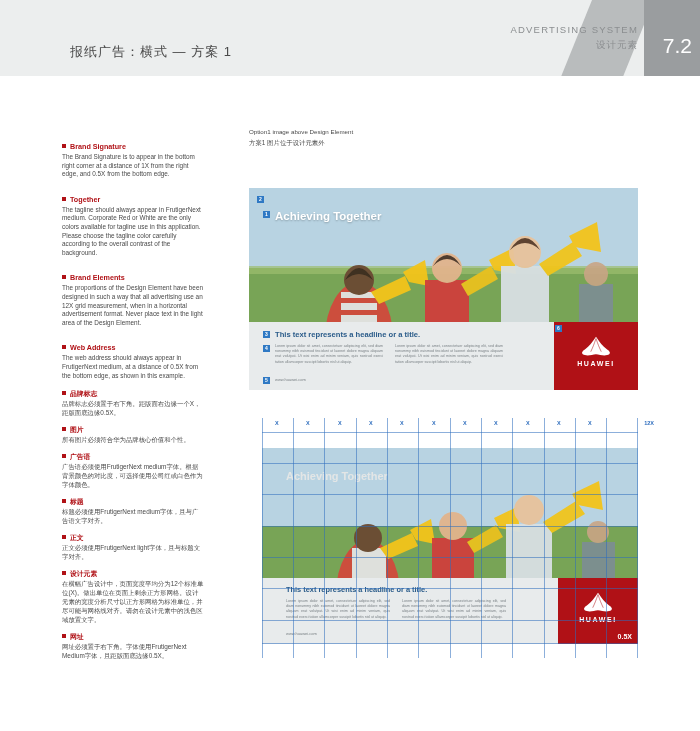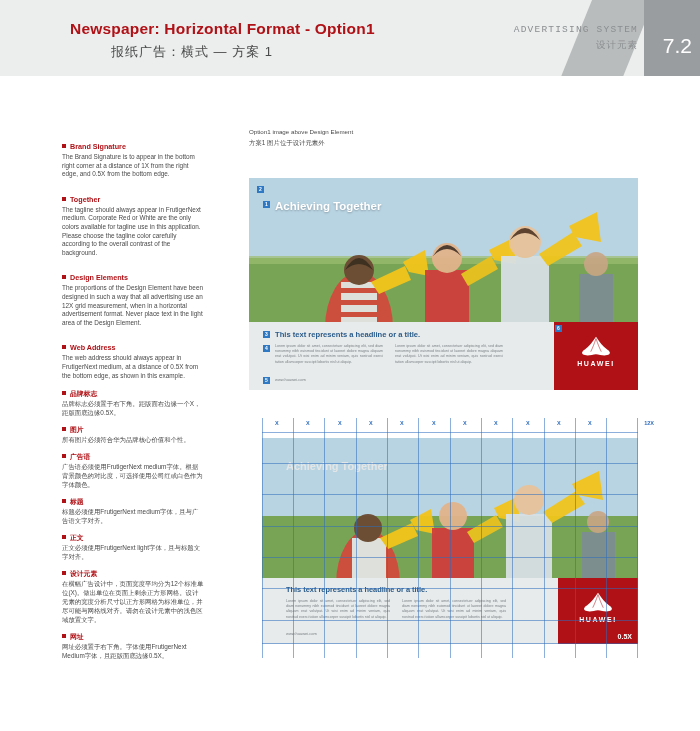--- a/index.html
+++ b/index.html
@@ -27,27 +27,26 @@
     position:absolute;right:0;top:0;width:56px;height:76px;
     background:#9a9d9f;
   }
   .header-title{
     position:absolute;left:70px;top:20px;
     font-size:15.5px;font-weight:bold;color:#b01116;
     letter-spacing:.2px;
   }
   .header-subtitle{
     position:absolute;left:70px;top:43px;
-    font-size:13px;color:#4a4a4a;letter-spacing:1px;margin-left:41px;
+    font-size:13px;color:#4a4a4a;letter-spacing:1px;
   }
   .header-right-en{
     position:absolute;right:62px;top:24px;
     font-size:9.5px;color:#8b8e90;letter-spacing:1.2px;
     text-align:left;
-    font-family:Liberation Mono, monospace;
   }
   .header-right-cn{
     position:absolute;right:62px;top:39px;
     font-size:9.5px;color:#8b8e90;letter-spacing:1px;
     text-align:right;
   }
   .header-page{
     position:absolute;right:8px;top:34px;
     font-size:21px;color:#ffffff;font-weight:300;
   }
@@ -89,21 +88,21 @@
     position:absolute;left:249px;top:139px;
     font-size:6.4px;color:#4a4a4a;
   }
   
   .ad1{
     position:absolute;left:249px;top:172px;width:389px;height:218px;
     background:#ffffff;
     overflow:hidden;
   }
   .ad-photo{
-    position:absolute;left:0;top:6px;width:389px;height:150px;
+    position:absolute;left:0;top:16px;width:389px;height:150px;
     background:linear-gradient(to bottom,#b9d6e6 0%,#cfe2ea 38%,#9fbf7a 55%,#7ba75a 70%,#6d9a4e 100%);
     overflow:hidden;
   }
   .ad1 .headline{
     position:absolute;left:26px;top:22px;
     font-size:11.5px;color:#ffffff;font-weight:bold;
     text-shadow:0 1px 2px rgba(0,0,0,.25);
   }
   .marker{
     position:absolute;width:7px;height:7px;background:#2f79c4;color:#fff;
@@ -177,39 +176,38 @@
   .lab05x{
     position:absolute;right:6px;bottom:4px;font-size:7px;color:#ffffff;font-weight:bold;
   }
 </style>
 </head>
 <body>
 
 <div class="header">
   <div class="header-grey-shape"></div>
   <div class="header-dark-shape"></div>
-  <div class="header-title">Newspaper: Horizontal Format - Option1</div>
   <div class="header-subtitle">报纸广告：横式 — 方案 1</div>
   <div class="header-right-en">ADVERTISING SYSTEM</div>
   <div class="header-right-cn">设计元素</div>
   <div class="header-page">7.2</div>
 </div>
 
 <div class="left-col">
 
   <div class="sec">
     <div class="sec-title">Brand Signature</div>
     <div class="sec-body">The Brand Signature is to appear in the bottom right corner at a distance of 1X from the right edge, and 0.5X from the bottom edge.</div>
   </div>
   <div class="sec">
     <div class="sec-title">Together</div>
     <div class="sec-body">The tagline should always appear in FrutigerNext medium. Corporate Red or White are the only colors available for tagline use in this application. Please choose the tagline color carefully according to the overall contrast of the background.</div>
   </div>
   <div class="sec">
-    <div class="sec-title">Design Elements</div>
+    <div class="sec-title">Brand Elements</div>
     <div class="sec-body">The proportions of the Design Element have been designed in such a way that all advertising use an 12X grid measurement, when in a horizontal advertisement format. Never place text in the light area of the Design Element.</div>
   </div>
   <div class="sec">
     <div class="sec-title">Web Address</div>
     <div class="sec-body">The web address should always appear in FrutigerNext medium, at a distance of 0.5X from the bottom edge, as shown in this example.</div>
   </div>
 
   <div class="cn-sec">
     <div class="cn-title">品牌标志</div>
     <div class="cn-body">品牌标志必须置于右下角。距版面右边缘一个X，距版面底边缘0.5X。</div>

